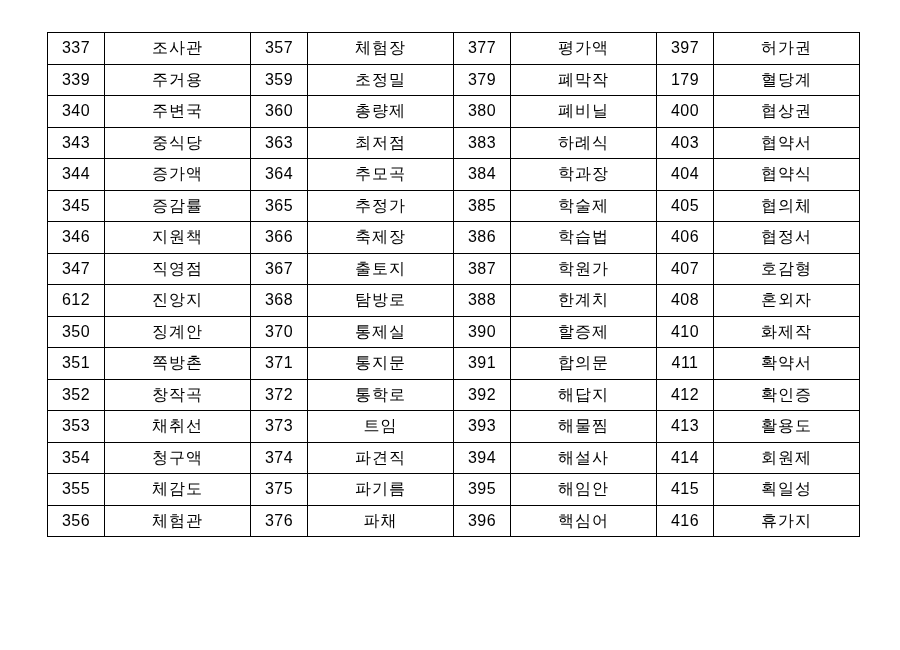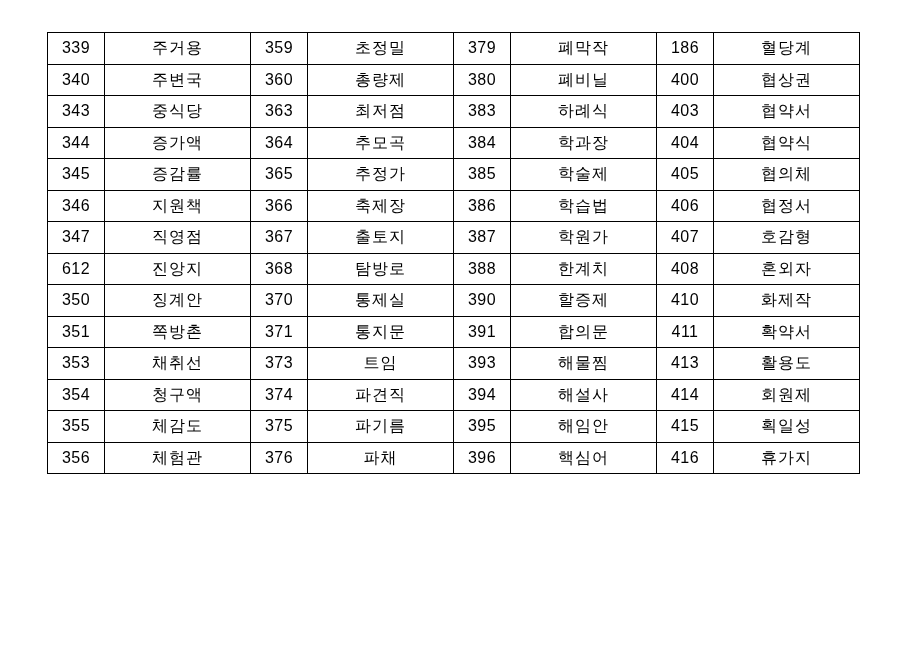--- a/index.html
+++ b/index.html
@@ -52,27 +52,37 @@
   }
 </style>
 </head>
 <body>
 
 <div class="page">
   <div class="table-wrap">
     <table class="word-table">
       <tbody>
           <tr>
+            <td class="num">337</td>
+            <td class="word">조사관</td>
+            <td class="num">357</td>
+            <td class="word">체험장</td>
+            <td class="num">377</td>
+            <td class="word">평가액</td>
+            <td class="num">397</td>
+            <td class="word">허가권</td>
+          </tr>
+          <tr>
             <td class="num">339</td>
             <td class="word">주거용</td>
             <td class="num">359</td>
             <td class="word">초정밀</td>
             <td class="num">379</td>
             <td class="word">폐막작</td>
-            <td class="num">186</td>
+            <td class="num">179</td>
             <td class="word">혈당계</td>
           </tr>
           <tr>
             <td class="num">340</td>
             <td class="word">주변국</td>
             <td class="num">360</td>
             <td class="word">총량제</td>
             <td class="num">380</td>
             <td class="word">폐비닐</td>
             <td class="num">400</td>
@@ -152,20 +162,30 @@
             <td class="num">351</td>
             <td class="word">쪽방촌</td>
             <td class="num">371</td>
             <td class="word">통지문</td>
             <td class="num">391</td>
             <td class="word">합의문</td>
             <td class="num">411</td>
             <td class="word">확약서</td>
           </tr>
           <tr>
+            <td class="num">352</td>
+            <td class="word">창작곡</td>
+            <td class="num">372</td>
+            <td class="word">통학로</td>
+            <td class="num">392</td>
+            <td class="word">해답지</td>
+            <td class="num">412</td>
+            <td class="word">확인증</td>
+          </tr>
+          <tr>
             <td class="num">353</td>
             <td class="word">채취선</td>
             <td class="num">373</td>
             <td class="word">트임</td>
             <td class="num">393</td>
             <td class="word">해물찜</td>
             <td class="num">413</td>
             <td class="word">활용도</td>
           </tr>
           <tr>

